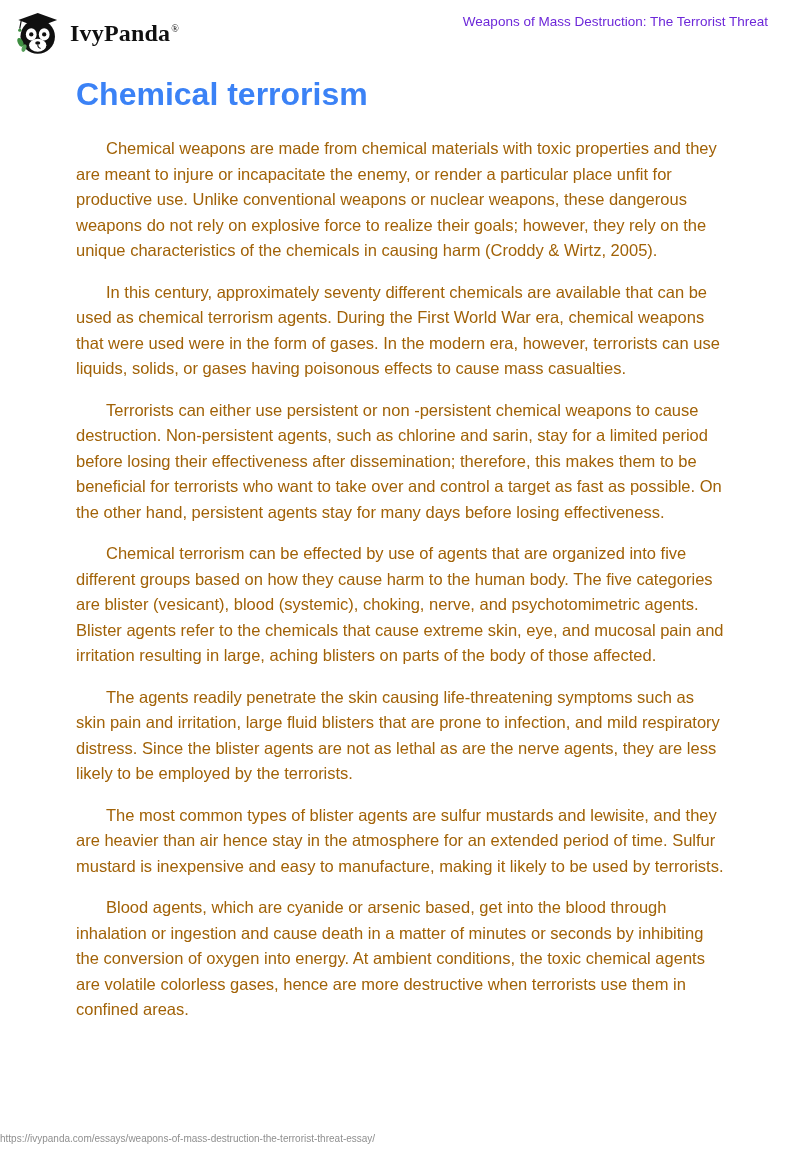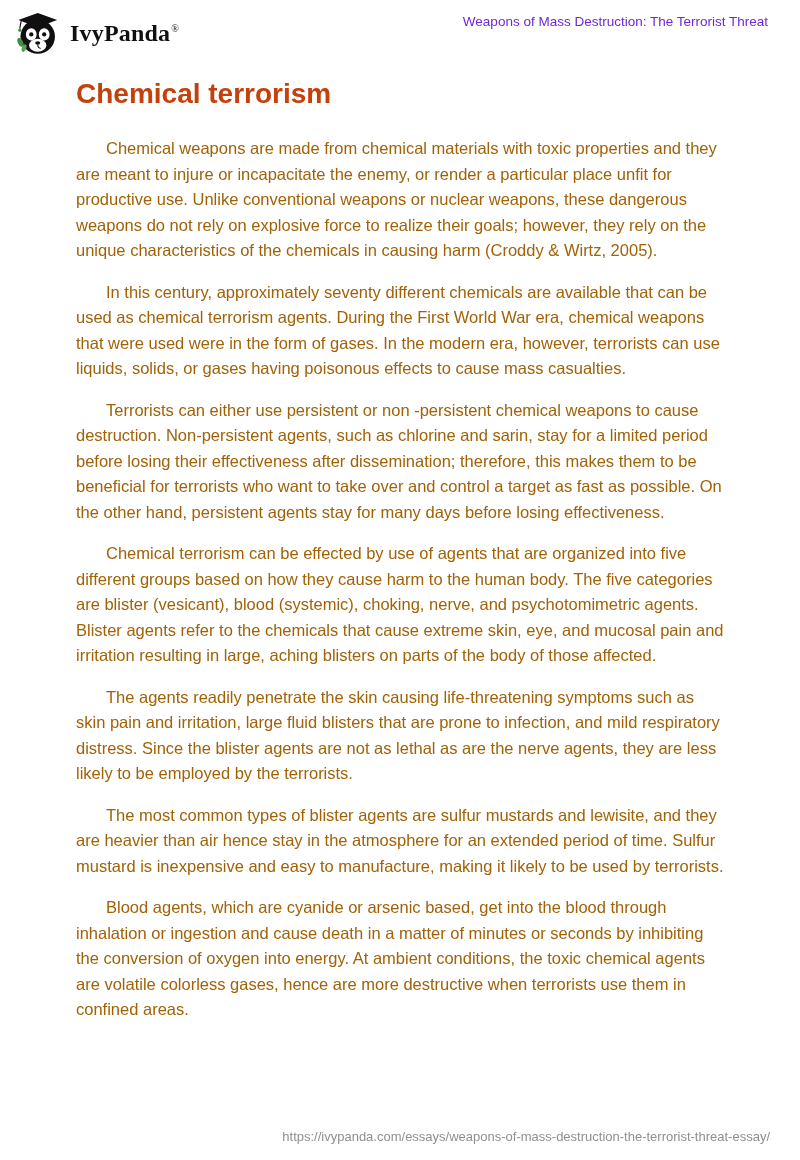--- a/index.html
+++ b/index.html
@@ -14,30 +14,30 @@
   .brand{display:flex;align-items:center;gap:10px;cursor:pointer;}
   .logo{width:46px;height:46px;flex:0 0 auto;}
   .brand-name{
     font-family:"Liberation Serif",serif;font-weight:700;font-size:24px;
     color:#101010;letter-spacing:.2px;
   }
   .reg{font-size:10px;vertical-align:super;font-weight:400;margin-left:1px;}
   .doc-title{color:#6d28d9;font-size:13.5px;margin-top:4px;}
   .article{padding:0 76px;}
   .article h1{
-    font-size:28px;line-height:32px;font-weight:700;color:#c2410c;
+    font-size:32px;line-height:32px;font-weight:700;color:#3b82f6;
     margin:26px 0 26px 0;
   }
   .para{
     font-size:16.5px;line-height:25.5px;color:#a16207;
     text-indent:30px;margin:0 0 16px 0;
   }
   .footer{
     position:absolute;left:0;right:30px;bottom:16px;
-    text-align:right;color:#8f8f8f;font-size:13px;
+    text-align:left;color:#8f8f8f;font-size:10px;
   }
 </style>
 </head>
 <body>
 
 <div class="page">
 
   <div class="header">
     <div class="brand">
       <svg class="logo" viewBox="0 0 64 64" aria-hidden="true">

